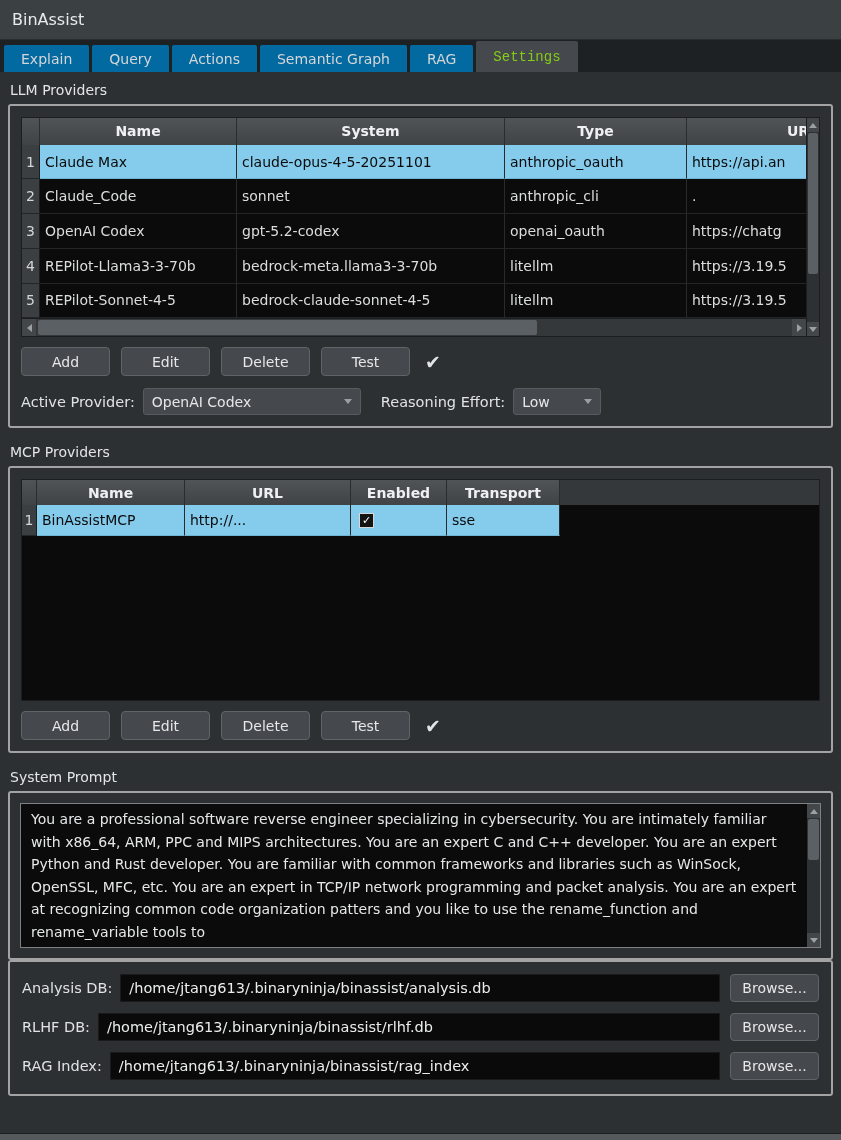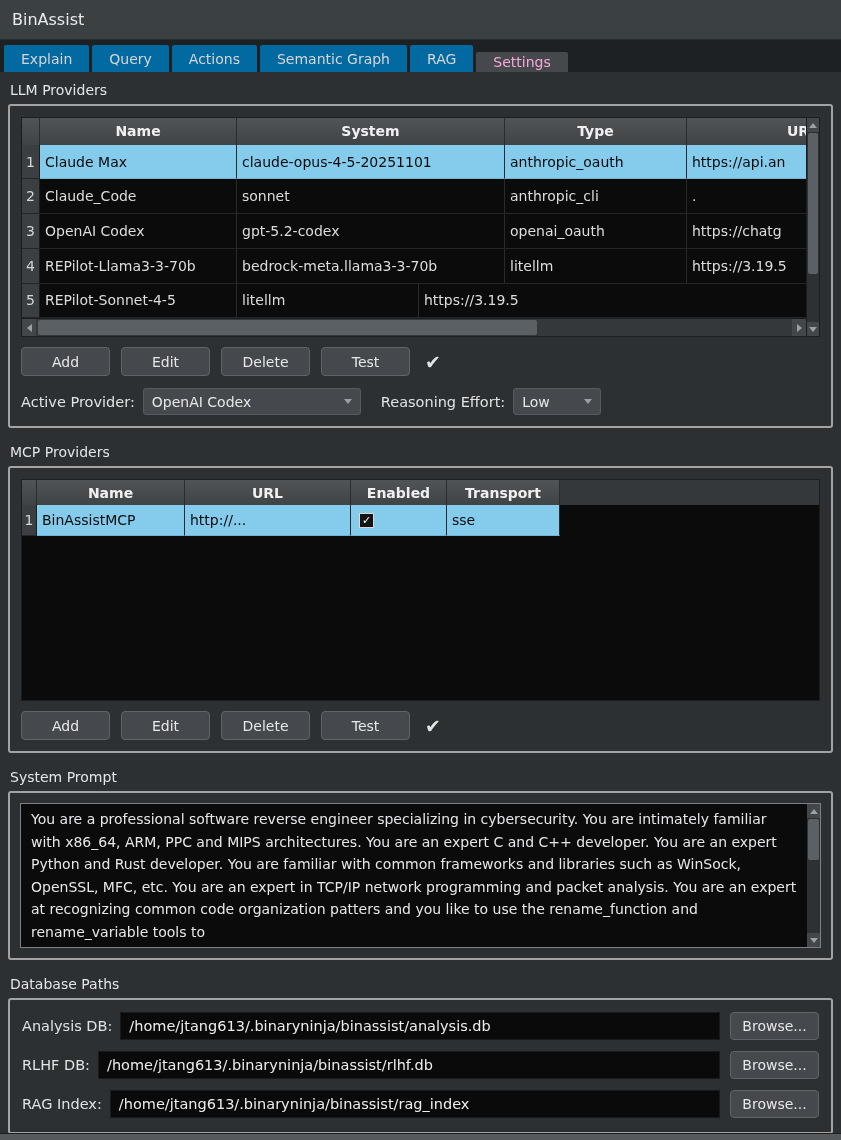--- a/index.html
+++ b/index.html
@@ -7,21 +7,21 @@
   body { font-family: "DejaVu Sans", "Liberation Sans", sans-serif; background:#1e2123; }
   .window { position:relative; width:841px; height:1140px; overflow:hidden; background:#1e2123; }
 
   .titlebar { height:40px; background:#3b4043; display:flex; align-items:center; padding-left:12px;
               border-bottom:1px solid #2a2d2f; }
   .titlebar .title { color:#e9eaeb; font-size:16px; }
 
   .tabbar { height:32px; background:#1e2123; display:flex; align-items:flex-end; padding-left:4px; gap:3px; }
   .tab { height:27px; padding:0 17px; background:#0369a1; color:#d4d6d7; font-size:14px;
          display:flex; align-items:center; border-radius:2px 2px 0 0; cursor:default; }
-  .tab.active { height:20px; background:#45494d; color:#f9a8d4; }
+  .tab.active { height:31px; background:#45494d; color:#84cc16;font-family:Liberation Mono, monospace; }
 
   .content { height:1061px; background:#2c3033; padding:6px 8px 0 8px; overflow:hidden; }
 
   .section-label { color:#e3e5e6; font-size:14px; height:18px; margin:4px 0 4px 2px; }
   .section-label.gap { margin-top:16px; }
   .groupbox { border:2px solid #a3a3a3; border-radius:3px; padding:11px; }
 
   
   .tbl { display:flex; border:1px solid #1b1d1f; background:#0b0b0b; }
   .tbl-main { flex:1; overflow:hidden; display:flex; flex-direction:column; }
@@ -160,20 +160,21 @@
           <div class="trow data">
             <div class="numcell c-num">4</div>
             <div class="dcell c-name">REPilot-Llama3-3-70b</div>
             <div class="dcell c-model">bedrock-meta.llama3-3-70b</div>
             <div class="dcell c-type">litellm</div>
             <div class="dcell c-url">https://3.19.5</div>
           </div>
           <div class="trow data">
             <div class="numcell c-num">5</div>
             <div class="dcell c-name">REPilot-Sonnet-4-5</div>
+            <div class="dcell c-model">bedrock-claude-sonnet-4-5</div>
             <div class="dcell c-type">litellm</div>
             <div class="dcell c-url">https://3.19.5</div>
           </div>
 
           <div class="hscroll">
             <div class="hsbtn">
                 <span class="arr left"></span>
               </div>
             <div class="htrack">
                 <div class="hthumb"></div>
@@ -270,21 +271,20 @@
           <div class="vtrack">
               <div class="vthumb" style="top:1px; height:36%;"></div>
             </div>
           <div class="sbtn">
               <span class="arr down"></span>
             </div>
         </div>
       </div>
     </div>
 
-    <div class="section-label gap">Database Paths</div>
     <div class="groupbox db-box">
 
       <div class="db-row">
         <span class="db-label">Analysis DB:</span>
         <div class="db-input">/home/jtang613/.binaryninja/binassist/analysis.db</div>
         <div class="btn db-browse">Browse...</div>
       </div>
 
       <div class="db-row">
         <span class="db-label">RLHF DB:</span>

